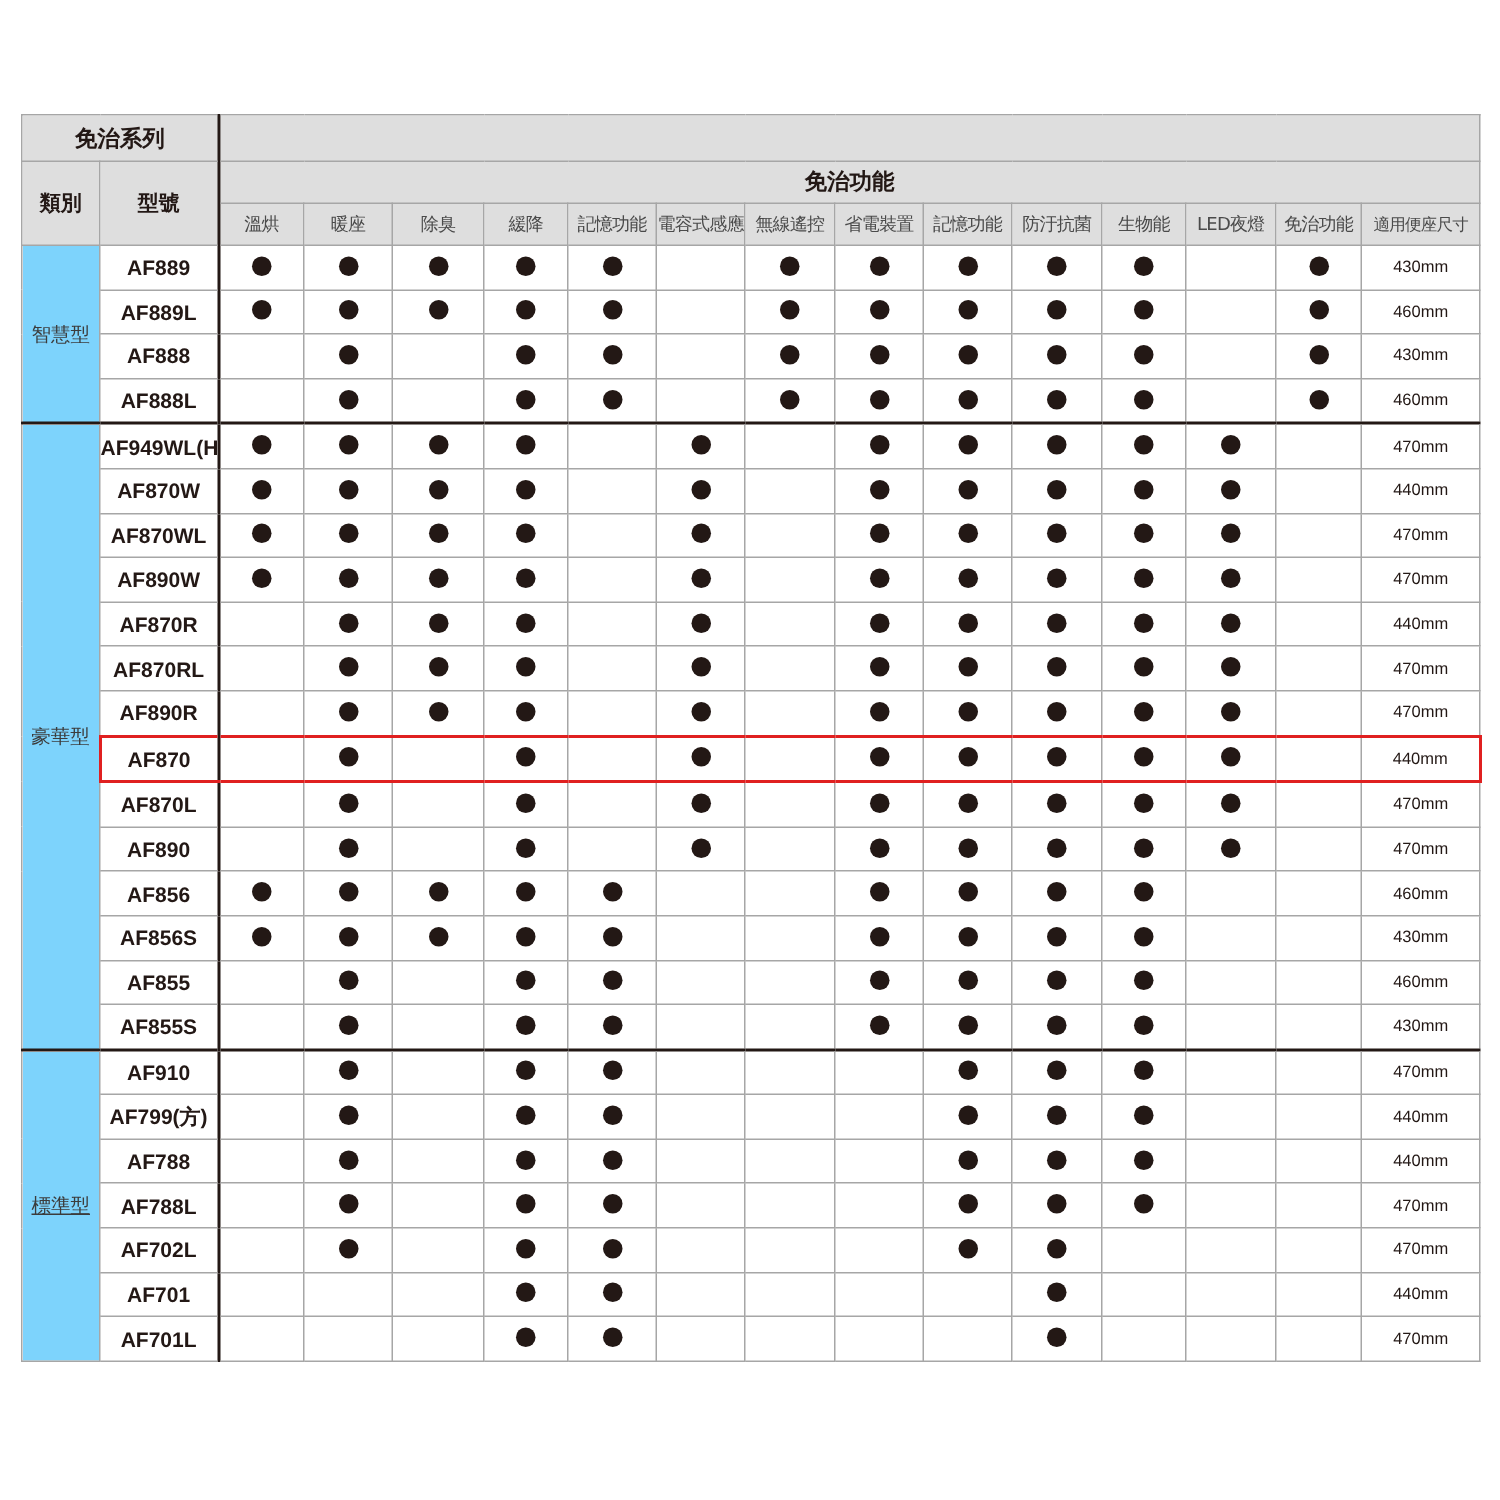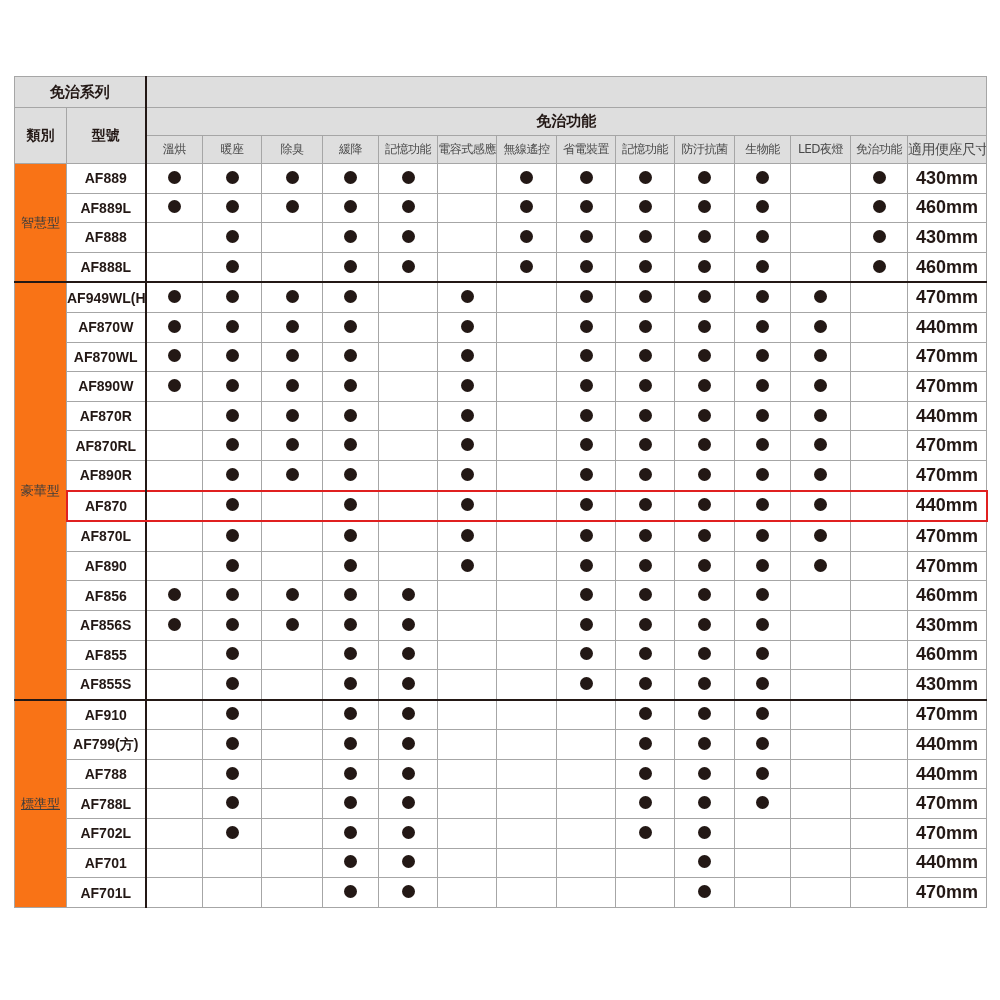--- a/index.html
+++ b/index.html
@@ -14,24 +14,24 @@
   table.spec td, table.spec th {
     border: 1px solid #a6a6a6; padding: 0; text-align: center; vertical-align: middle;
     overflow: hidden; white-space: nowrap;
   }
   th { font-weight: normal; background: #dedede; }
   th.series { height: 30px; font-size: 15px; font-weight: bold; border-color:#7f7f7f; }
   th.func-title { height: 27px; font-size: 15px; font-weight: bold; border-top: 1px solid #8c8c8c; margin-left: 28px; }
   th.blank-top { height: 30px; border-left: 2px solid #231815; border-color: #8c8c8c; }
   th.cat-h, th.model-h { font-size: 14px; font-weight: bold; }
   th.feat { height: 27px; font-size: 12px; color: #4a4a4a; letter-spacing: -0.5px; }
-  td.cat { font-size: 13px; color: #3c3c3c; background: #f97316; }
+  td.cat { font-size: 13px; color: #3c3c3c; background: #7dd3fc; }
   td.model { text-align: left; padding-left: 5px; font-size: 14px; font-weight: bold;
              font-family: "Liberation Sans", "DejaVu Sans", sans-serif; }
-  td.size { text-align: right; padding-right: 16px; font-size: 18px; font-weight: bold;
+  td.size { text-align: right; padding-right: 16px; font-size: 11px; font-weight: normal;
             font-family: "Liberation Sans", "DejaVu Sans", sans-serif; }
   tr.data td { height: 28.6px; }
   .dot { display: inline-block; width: 13px; height: 13px; border-radius: 50%; background: #231815; }
   .divider-left { border-left: 2px solid #231815 !important; }
   tr.group-start td { border-top: 2px solid #231815; }
   table.spec { border: 1.5px solid #231815; }
   tr.highlight td { border-top: 2px solid #e02020 !important; border-bottom: 2px solid #e02020 !important; margin-left: 44px; }
   tr.highlight td.model { border-left: 2px solid #e02020 !important; }
   tr.highlight td.size { border-right: 2px solid #e02020 !important; }
 </style>
@@ -74,21 +74,21 @@
         <th class="feat">緩降</th>
         <th class="feat">記憶功能</th>
         <th class="feat">電容式感應</th>
         <th class="feat">無線遙控</th>
         <th class="feat">省電裝置</th>
         <th class="feat">記憶功能</th>
         <th class="feat">防汙抗菌</th>
         <th class="feat">生物能</th>
         <th class="feat">LED夜燈</th>
         <th class="feat">免治功能</th>
-        <th class="feat" style="font-size: 14px;">適用便座尺寸</th>
+        <th class="feat" style="font-size: 11px;">適用便座尺寸</th>
       </tr>
   </thead>
   <tbody id="tbody">
       <tr class="data">
         <td class="cat" rowspan="4">智慧型</td>
         <td class="model">AF889</td>
         <td class="divider-left"><span class="dot"></span></td>
         <td><span class="dot"></span></td>
         <td><span class="dot"></span></td>
         <td><span class="dot"></span></td>

